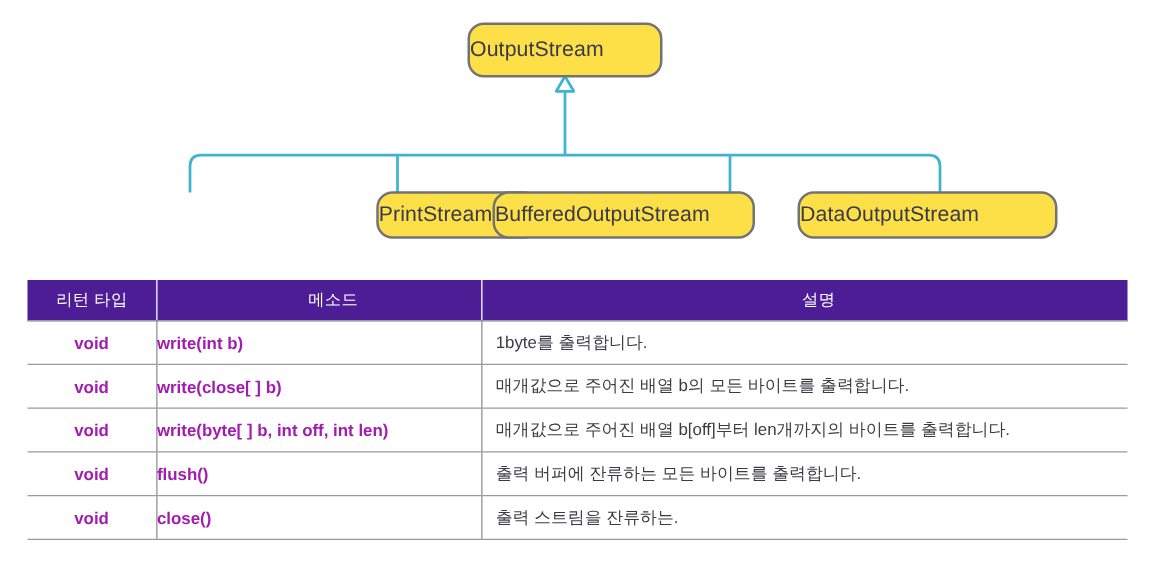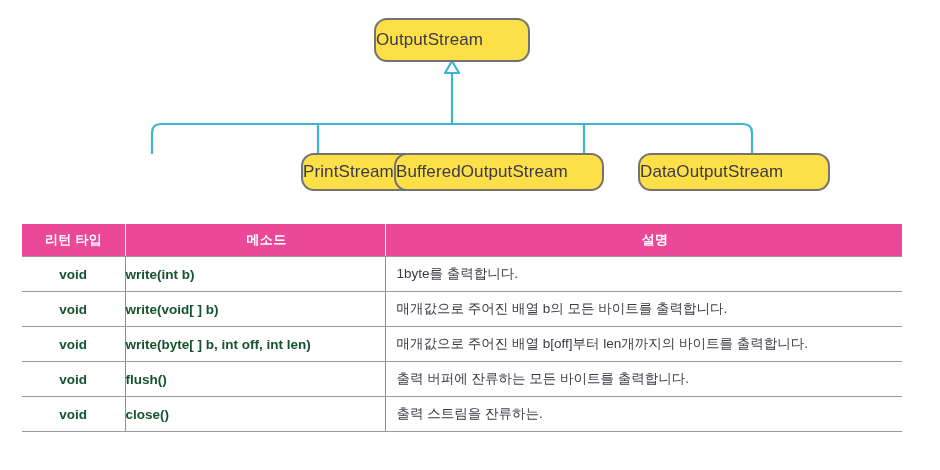--- a/index.html
+++ b/index.html
@@ -47,39 +47,39 @@
     position: absolute;
     left: 22px;
     top: 224px;
     width: 880px;
     border-collapse: collapse;
     table-layout: fixed;
     font-size: 13.5px;
     color: #2e2e38;
   }
   #api-table th {
-    background: #ec4899;
+    background: #4c1d95;
     color: #ffffff;
     font-size: 13px;
-    font-weight: bold;
+    font-weight: normal;
     height: 32px;
     padding: 0;
     text-align: center;
     border: none;
     letter-spacing: .3px;
   }
   #api-table th.sep { box-shadow: inset 1px 0 0 #ffffff; padding-left: 23px; }
   #api-table td {
     height: 34px;
     padding: 0 0 0 0;
     border-bottom: 1.6px solid #9a9a9a;
     border-right: 1.2px solid #8d8d8d;
     vertical-align: middle;
     font-weight: bold;
-    color: #14532d;
+    color: #a21caf;
   }
   #api-table td.c-ret { text-align: center; width: 103px; }
   #api-table td.c-met { text-align: left; width: 260px; }
   #api-table td.c-desc {
     text-align: left;
     padding-left: 11px;
     border-right: none;
     font-weight: normal;
     color: #3b3b45;
   }
@@ -109,21 +109,21 @@
 
 
   <div class="uml-node" style="left:253px; top:153px; width:131px; height:38px;margin-left:48px;">
     <span>PrintStream</span>
   </div>
 
   <div class="uml-node" style="left:394px; top:153px; width:210px; height:38px;">
     <span>BufferedOutputStream</span>
   </div>
 
-  <div class="uml-node" style="left:638px; top:153px; width:192px; height:38px;">
+  <div class="uml-node" style="left:638px; top:153px; width:208px; height:38px;">
     <span>DataOutputStream</span>
   </div>
 </div>
 
 <table id="api-table">
   <colgroup>
     <col class="w-ret">
       <col class="w-met">
       <col>
   </colgroup>
@@ -135,21 +135,21 @@
     </tr>
   </thead>
   <tbody>
     <tr class="row-first">
       <td class="c-ret">void</td>
       <td class="c-met">write(int b)</td>
       <td class="c-desc">1byte를 출력합니다.</td>
     </tr>
     <tr>
       <td class="c-ret">void</td>
-      <td class="c-met">write(void[ ] b)</td>
+      <td class="c-met">write(close[ ] b)</td>
       <td class="c-desc">매개값으로 주어진 배열 b의 모든 바이트를 출력합니다.</td>
     </tr>
     <tr>
       <td class="c-ret">void</td>
       <td class="c-met">write(byte[ ] b, int off, int len)</td>
       <td class="c-desc">매개값으로 주어진 배열 b[off]부터 len개까지의 바이트를 출력합니다.</td>
     </tr>
     <tr>
       <td class="c-ret">void</td>
       <td class="c-met">flush()</td>

